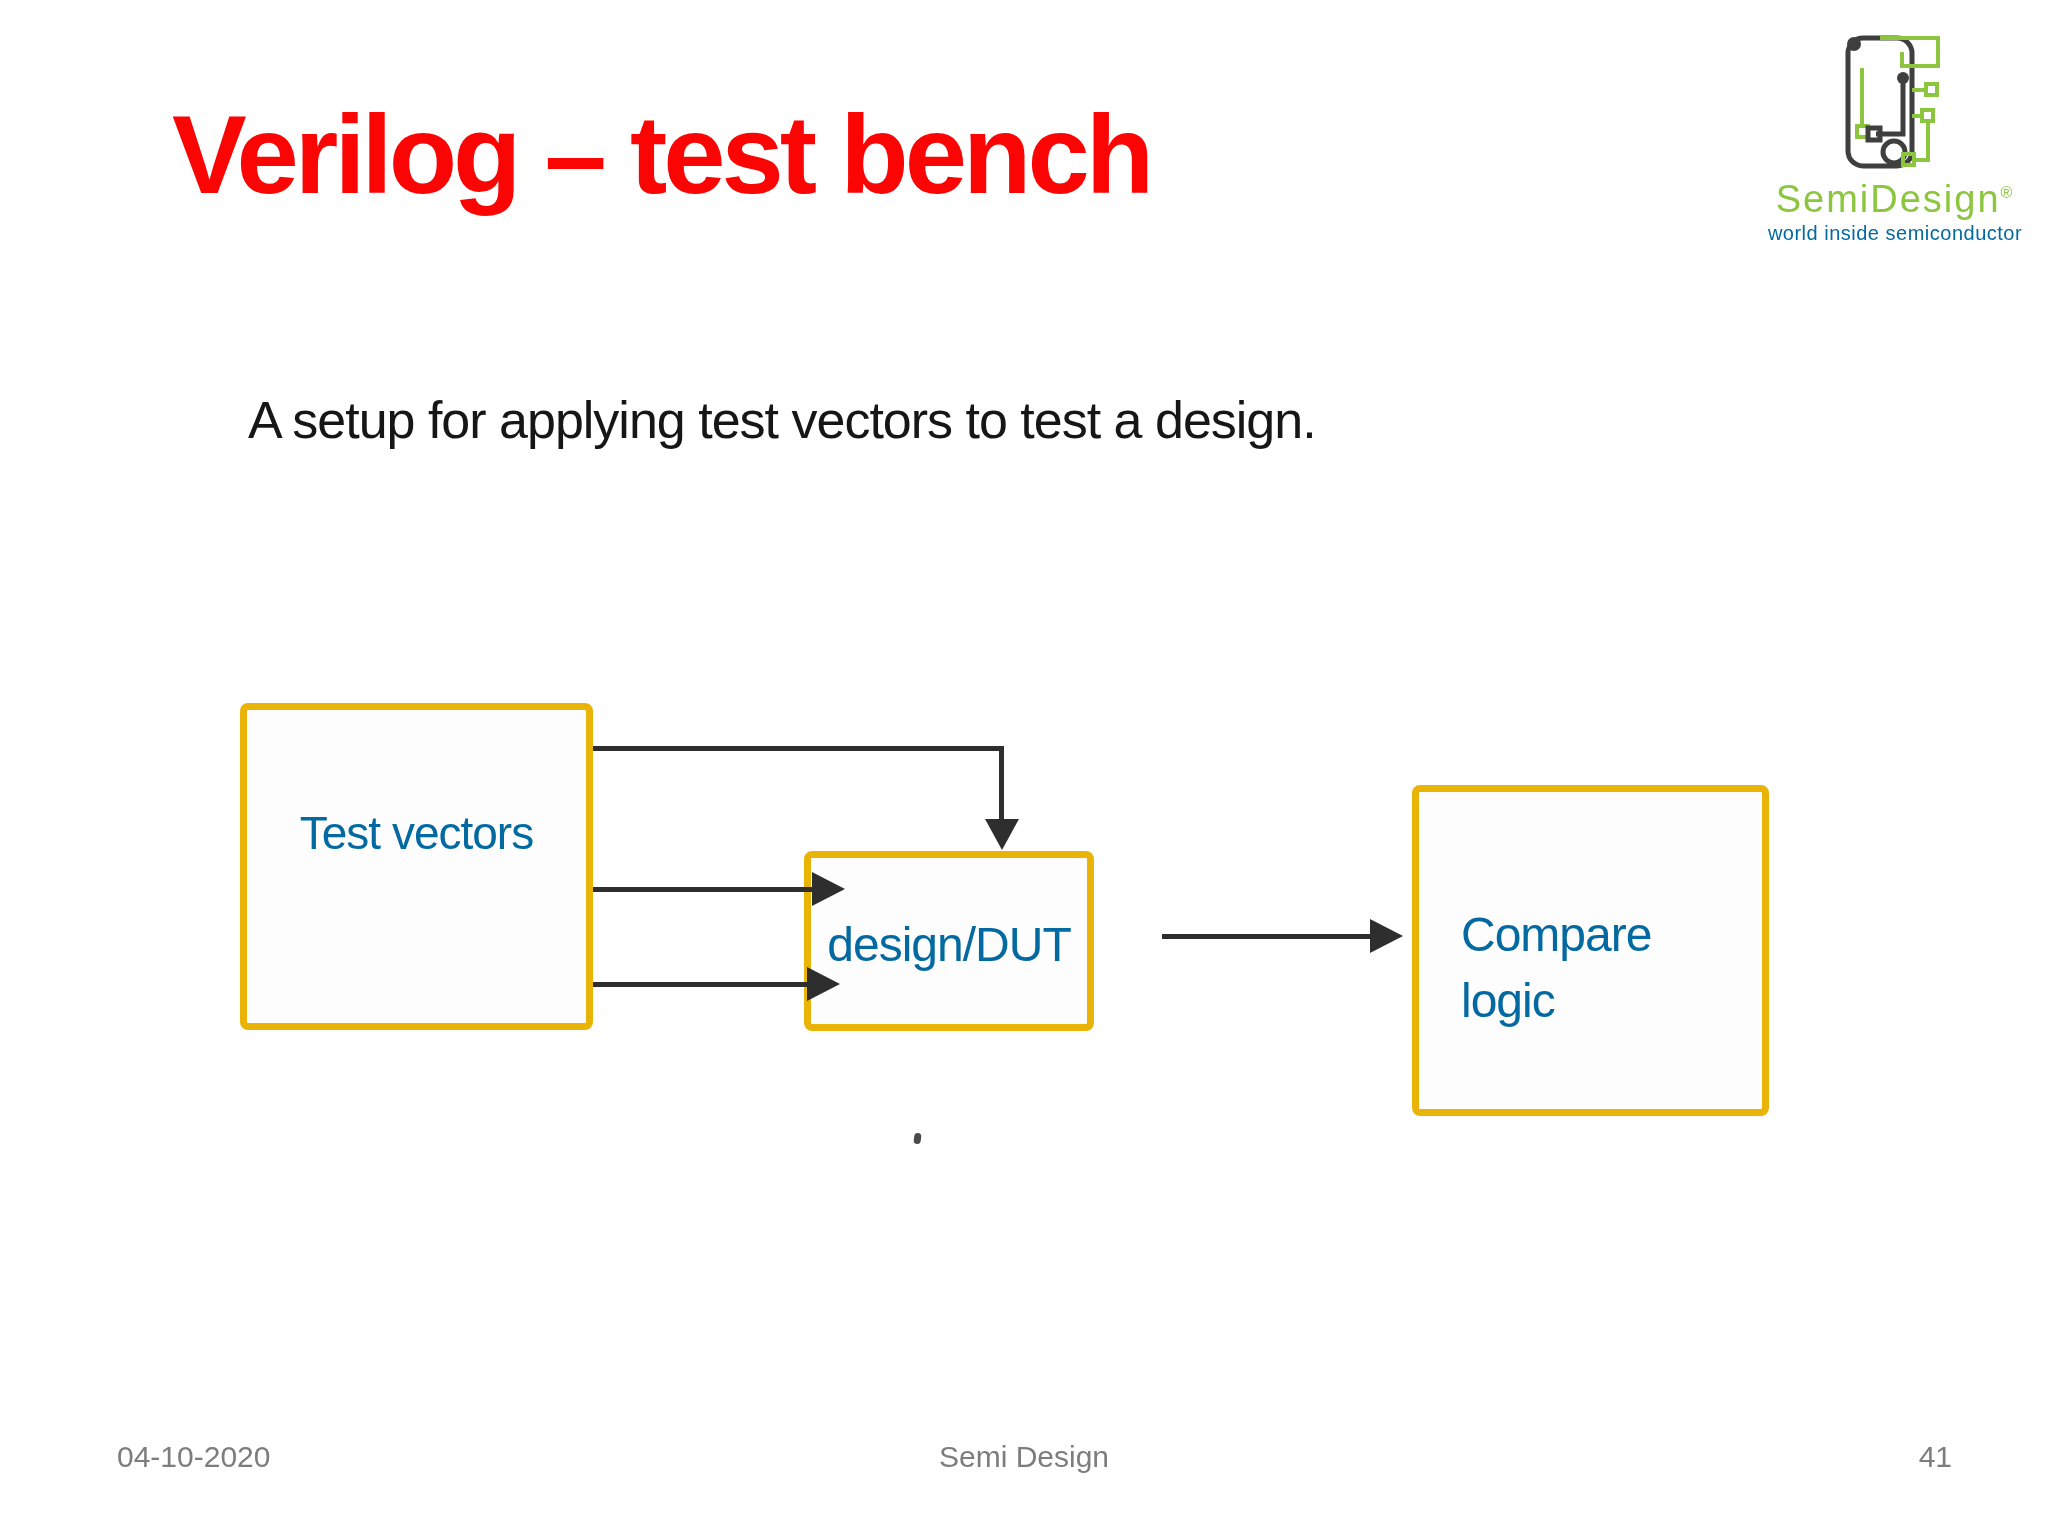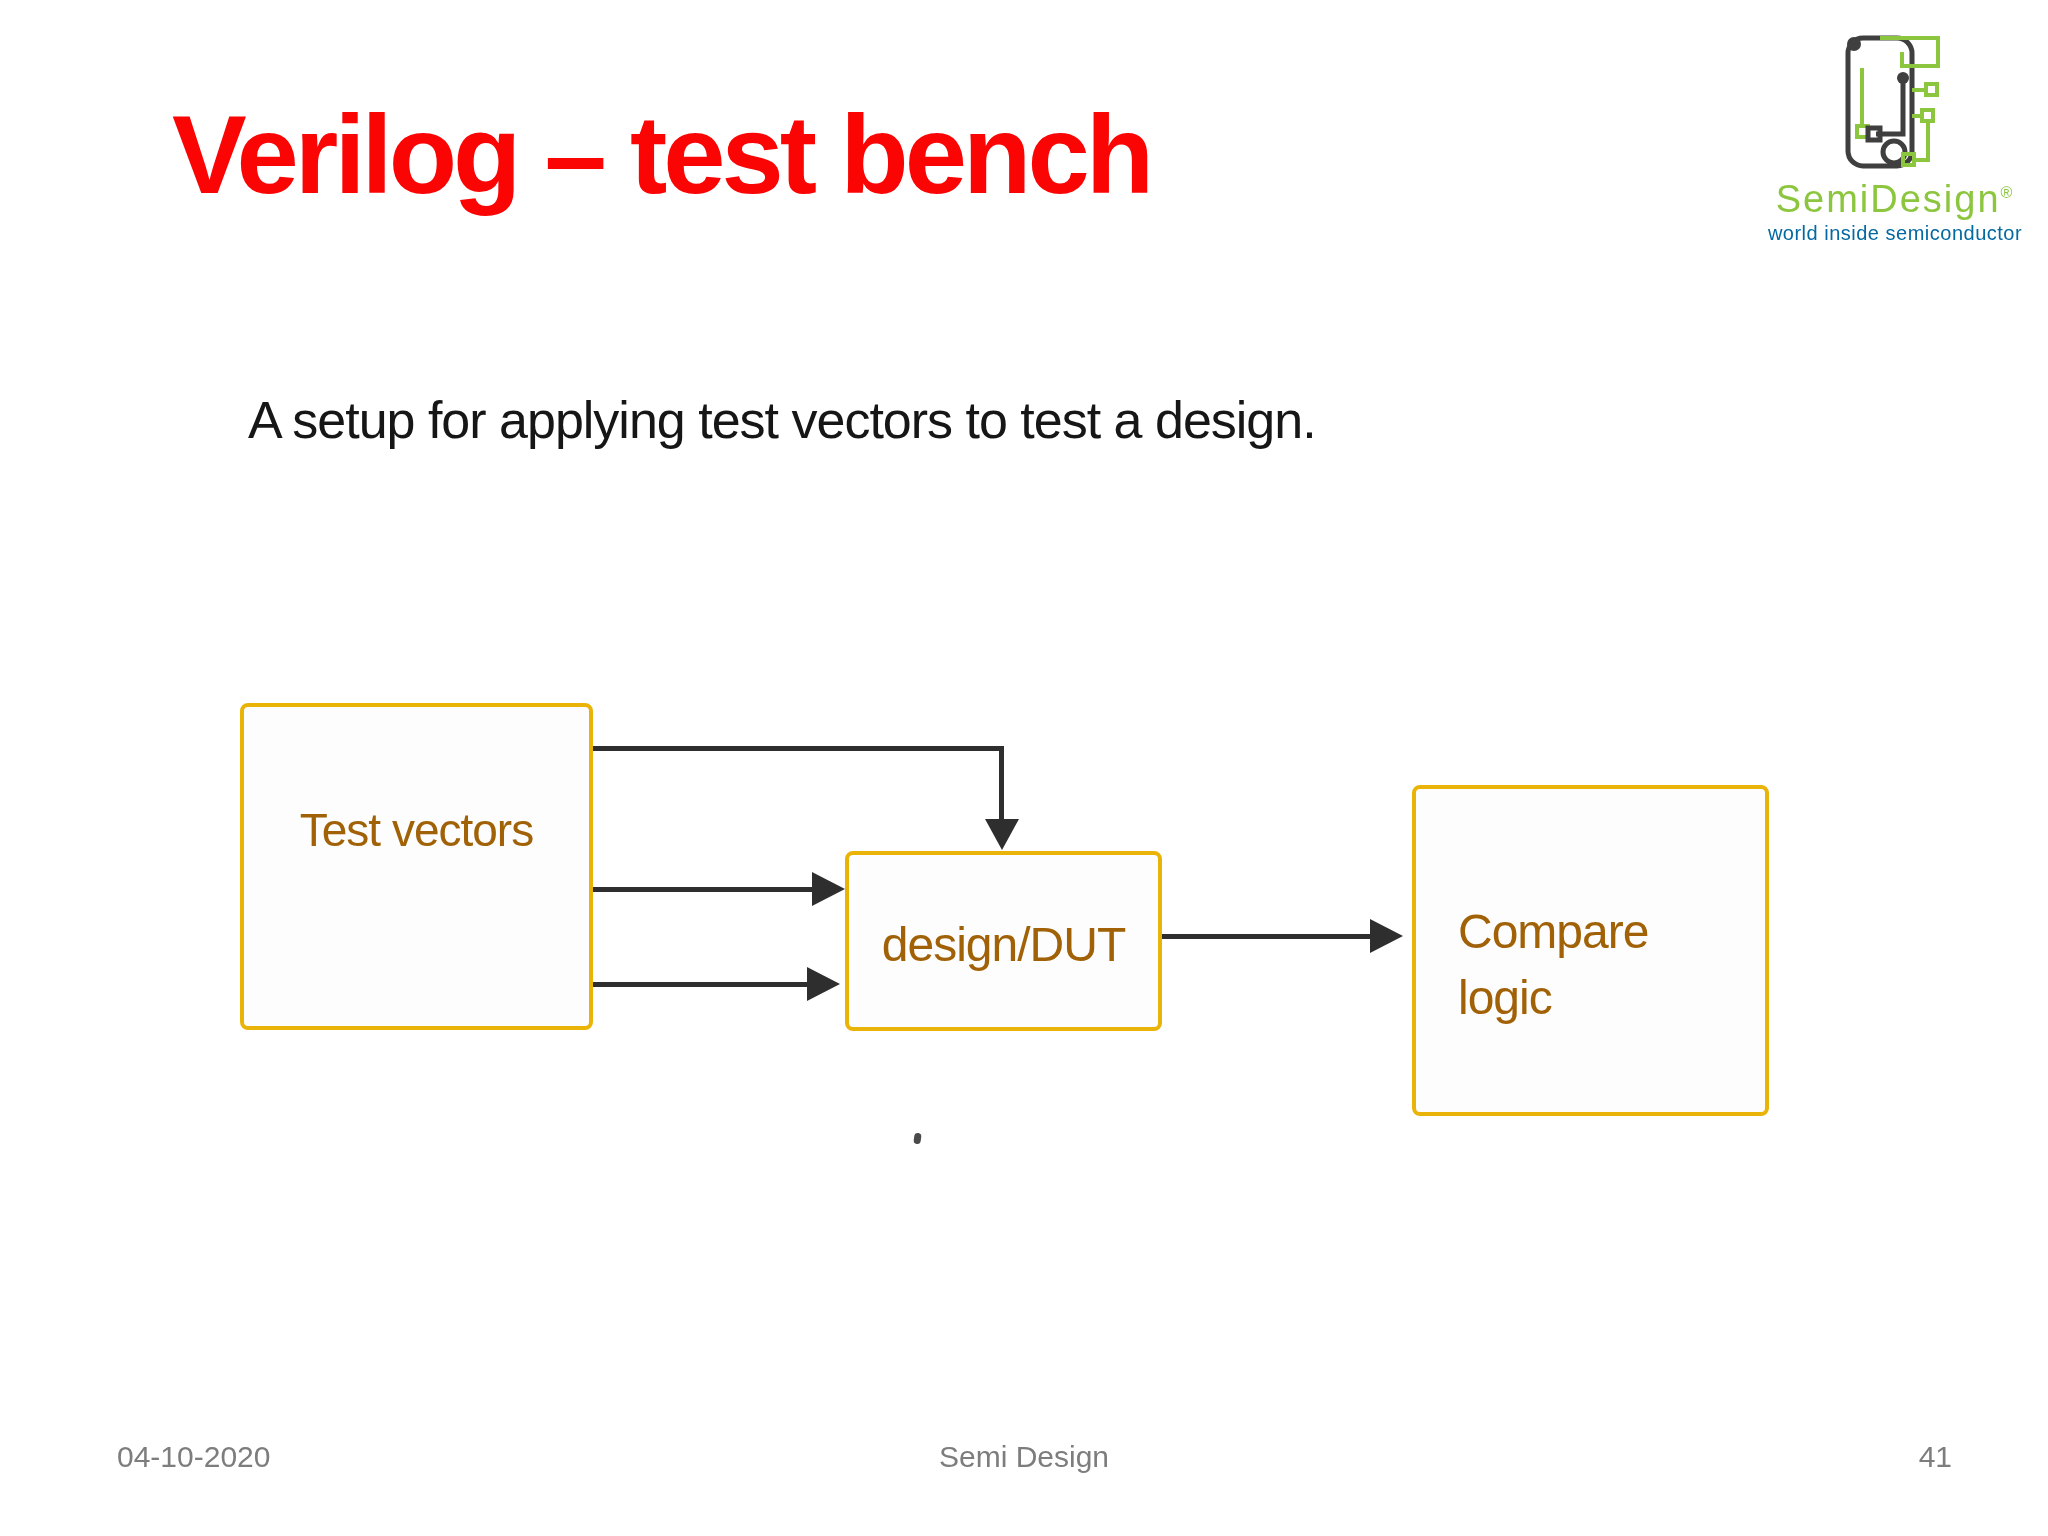--- a/index.html
+++ b/index.html
@@ -27,28 +27,28 @@
     color:#8CC63F;font-size:38px;letter-spacing:2px;font-weight:400;
     line-height:1.0;white-space:nowrap;
   }
   .logo-reg{font-size:16px;vertical-align:super;color:#8CC63F;}
   .logo-tagline{
     color:#0369a1;font-size:20px;letter-spacing:0.5px;margin-top:4px;white-space:nowrap;
   }
   
   .dbox{
     position:absolute;box-sizing:border-box;
-    border:4px solid #eab308;border-radius:8px;background:#FDFDFD;
-    color:#a16207;
+    border:7px solid #eab308;border-radius:8px;background:#FDFDFD;
+    color:#0369a1;
   }
   .box-tv{left:240px;top:703px;width:353px;height:327px;}
   .box-tv .lbl{
     margin-top:96px;text-align:center;font-size:46px;letter-spacing:-1px;
   }
-  .box-dut{left:845px;top:851px;width:317px;height:180px;
+  .box-dut{left:804px;top:851px;width:290px;height:180px;
     display:flex;align-items:center;justify-content:center;}
   .box-dut .lbl{font-size:48px;letter-spacing:-1px;padding-top:6px;}
   .box-cmp{left:1412px;top:785px;width:357px;height:331px;}
   .box-cmp .lbl{
     margin:110px 0 0 42px;font-size:48px;line-height:1.38;letter-spacing:-1px;
   }
   .cline{position:absolute;background:#2E2E2E;}
   .arrow-right{
     position:absolute;width:0;height:0;
     border-top:17px solid transparent;border-bottom:17px solid transparent;

